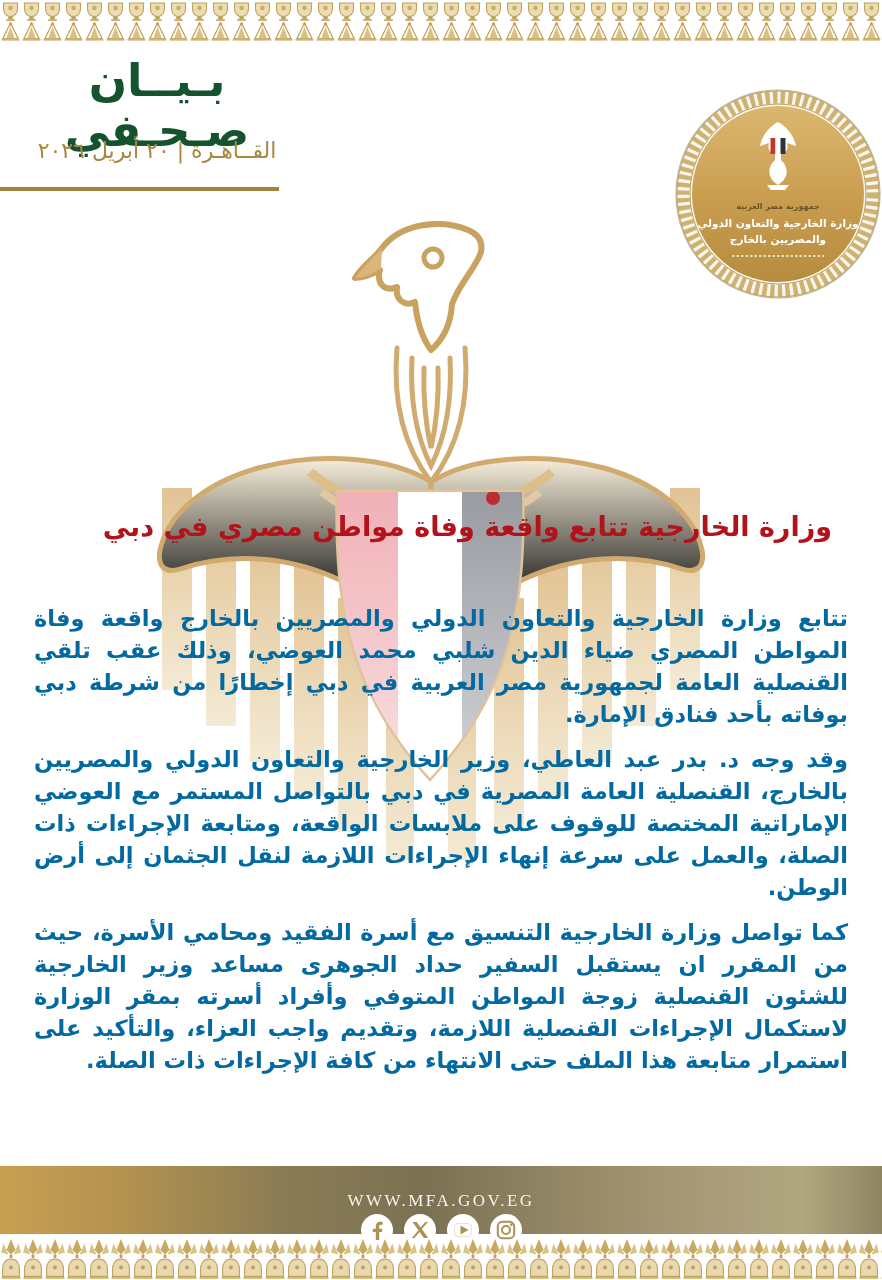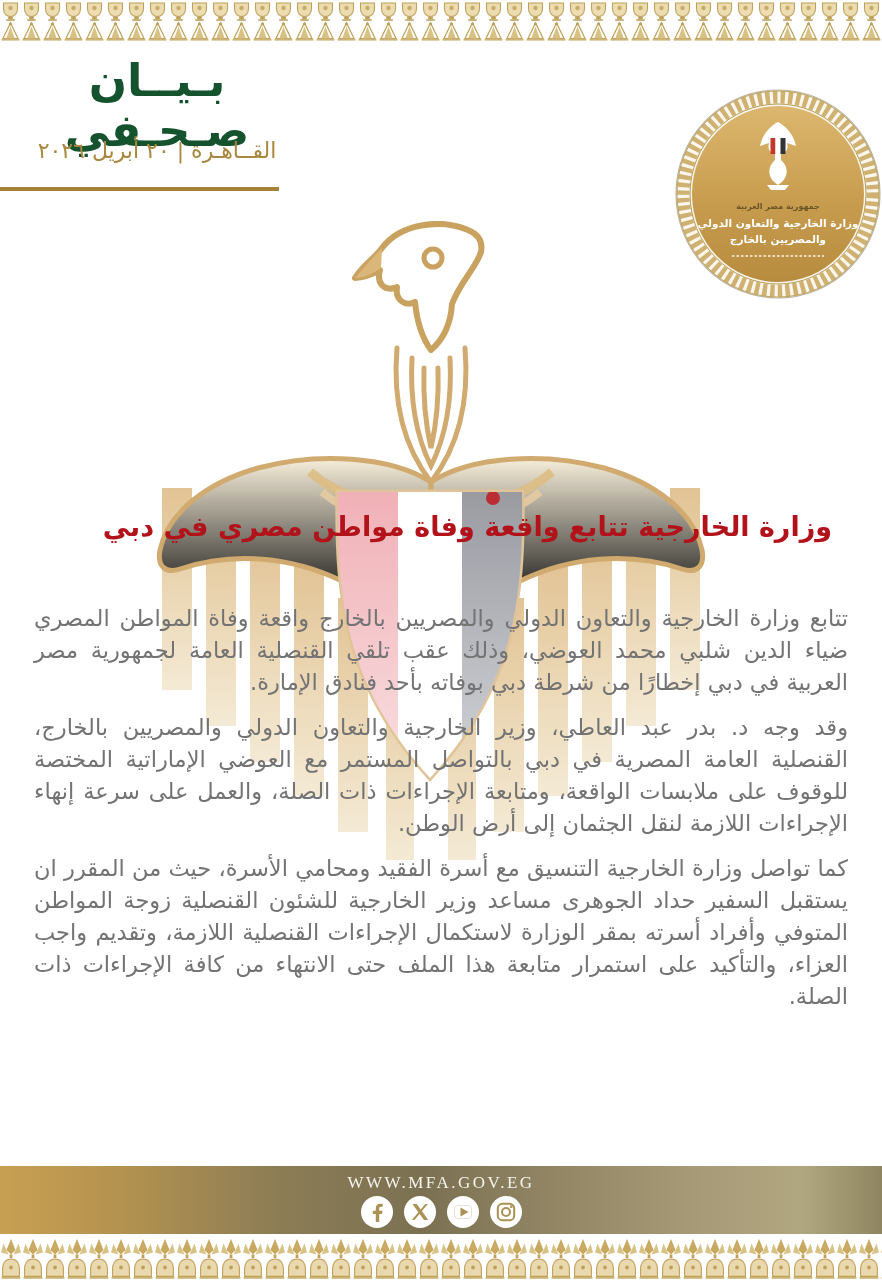--- a/index.html
+++ b/index.html
@@ -35,35 +35,35 @@
   .headline {
     left:50px; top:509px; width:782px; text-align:right;
     font-size:27px; font-weight:bold; color:#b2121a; direction:rtl;
     line-height:1.35;
   }
 
   
   .body-text {
     left:34px; top:602px; width:814px;
     direction:rtl; text-align:justify;
-    font-size:22.5px; font-weight:normal; color:#737373;
+    font-size:22.5px; font-weight:bold; color:#0369a1;
     line-height:32px;
   }
   .body-text p { margin-bottom:13px; }
 
   
   .footer-bar {
     left:0; top:1166px; width:882px; height:68px;
     background:linear-gradient(90deg,
       #c89f52 0%, #b3924f 14%, #8b7c55 32%, #7b7152 48%,
       #938766 64%, #a89c78 80%, #b0a67f 91%, #8f8560 100%);
     text-align:center;
   }
   .website {
-    display:block; padding-top:7px;
+    display:block; padding-top:25px;
     font-family:"Liberation Serif", serif;
     font-size:17px; letter-spacing:2.5px; color:#f7f4ec;
     text-decoration:none;
   }
   .social-row {
     margin-top:2px; display:flex; justify-content:center; gap:9px;
   }
   .social-row svg { display:block; cursor:pointer; }
 
   .border-strip { left:0; width:882px; }

